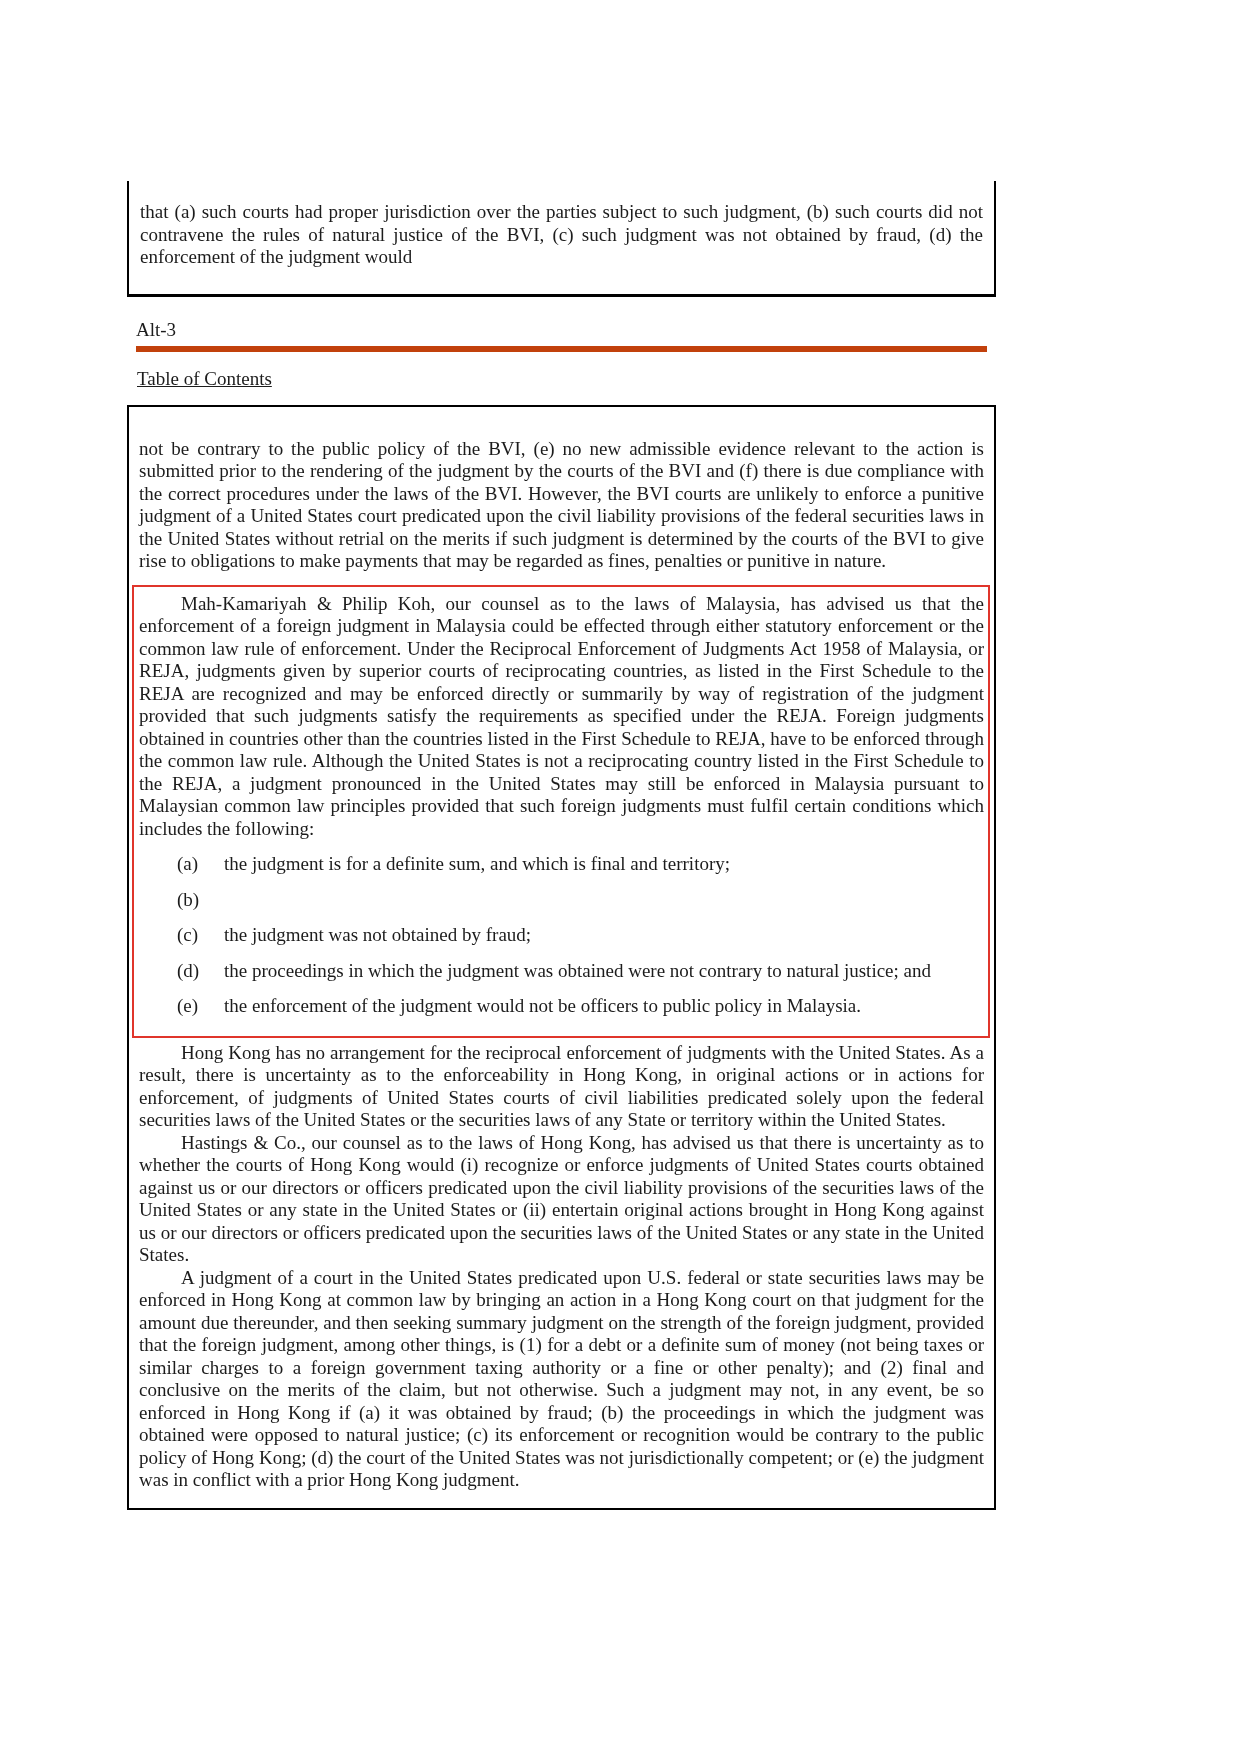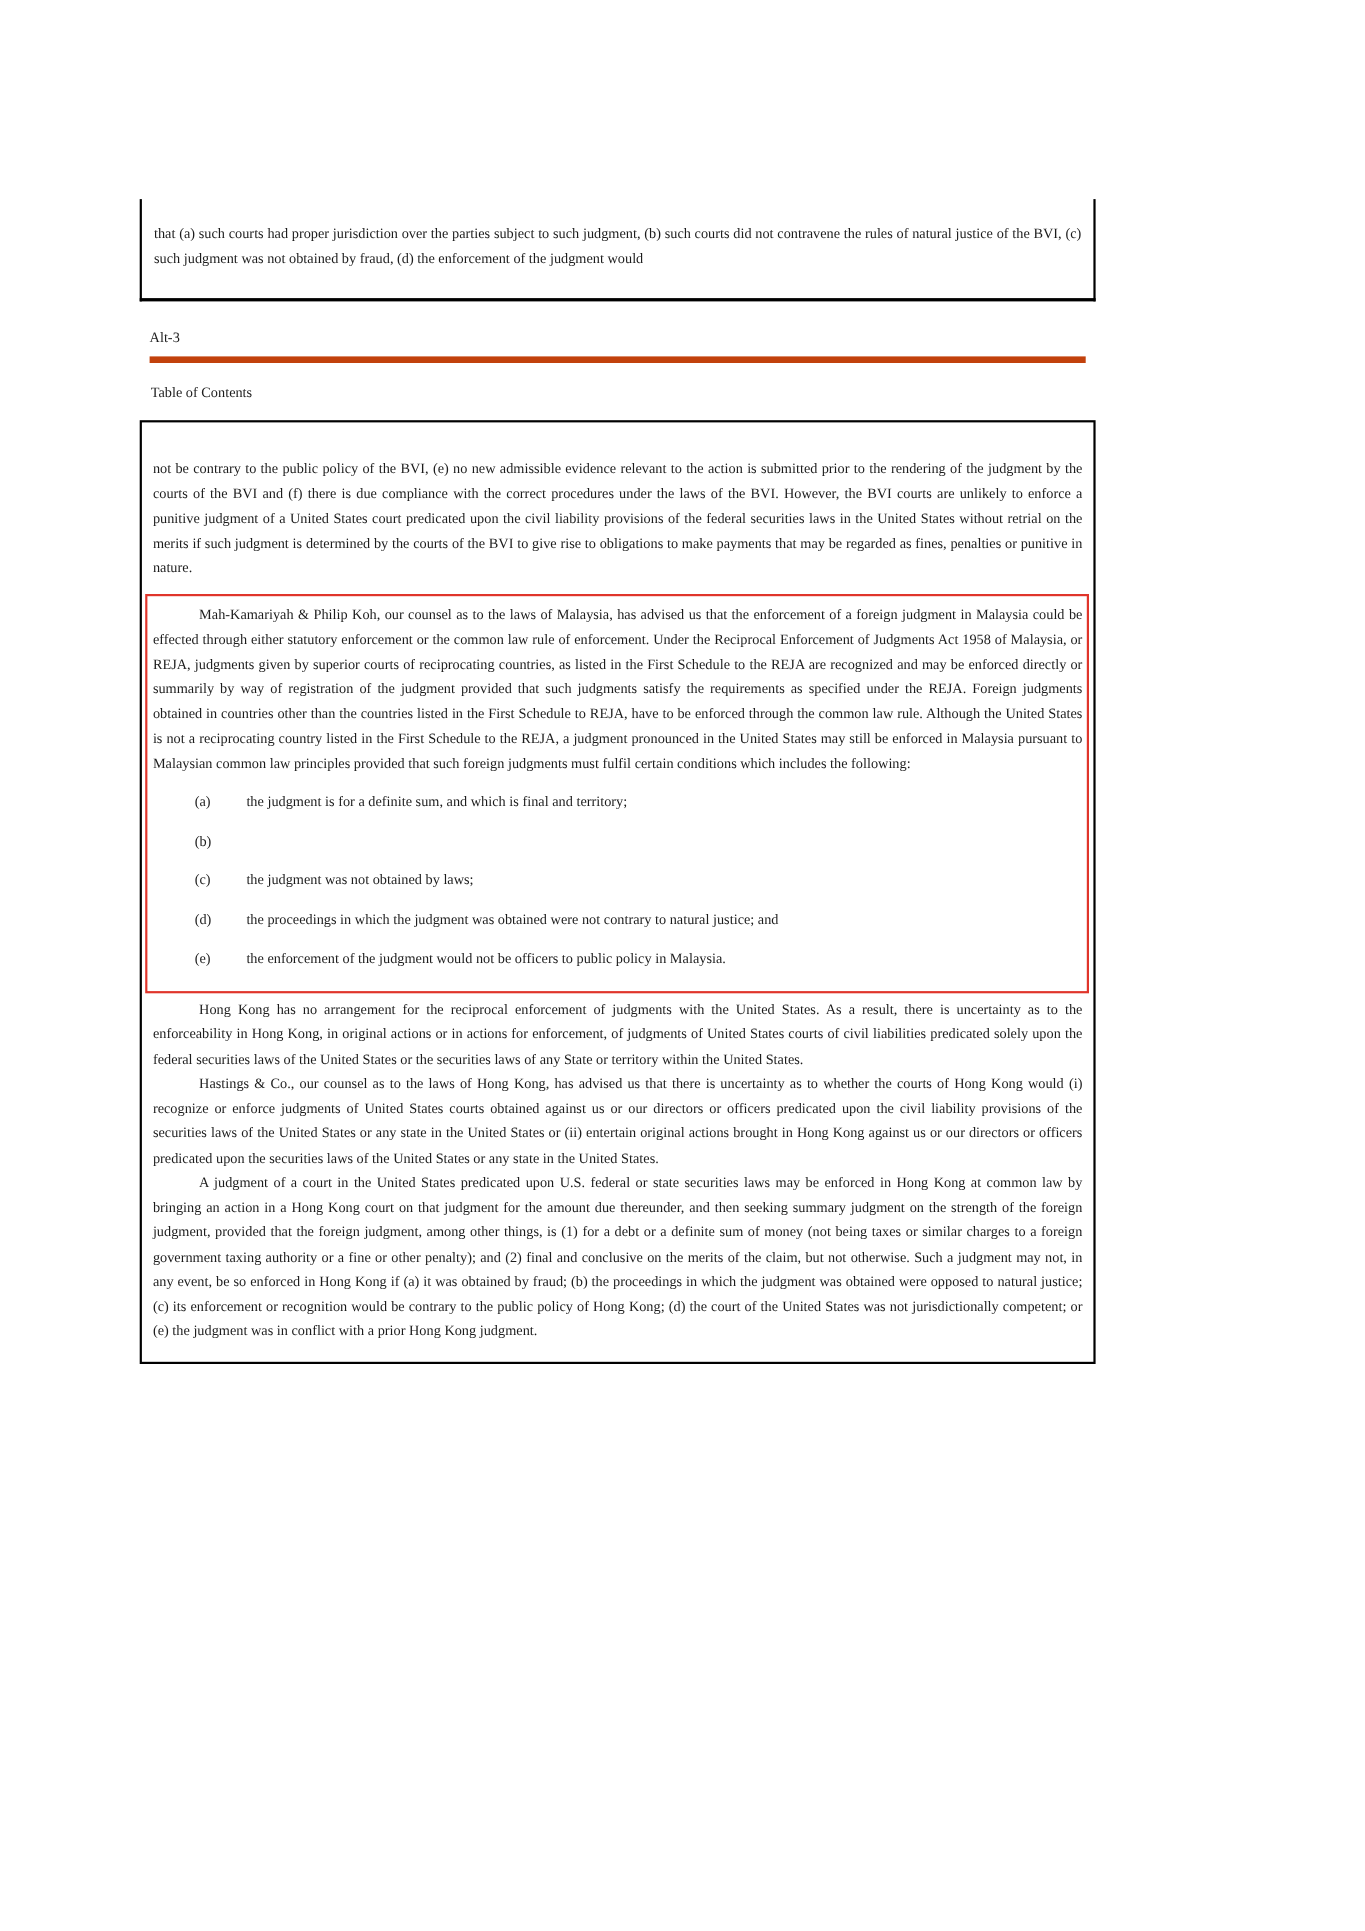--- a/index.html
+++ b/index.html
@@ -15,21 +15,21 @@
   .page {
     position: relative;
     width: 1241px;
     height: 1755px;
   }
   .content {
     position: absolute;
     left: 127px;
     top: 0;
     width: 869px;
-    font-size: 13px;
+    font-size: 19px;
     line-height: 22.5px;
   }
   .top-box {
     margin-top: 181px;
     border-left: 2px solid #000000;
     border-right: 2px solid #000000;
     border-bottom: 3px solid #000000;
     padding: 20px 11px 25px 11px;
   }
   .para {
@@ -39,20 +39,21 @@
   .indent { text-indent: 42px; }
   .page-number-wrap {
     margin: 22px 9px 0 9px;
     border-bottom: 6px solid #c2410c;
     padding-bottom: 5px;
   }
   .toc-link {
     display: inline-block;
     margin: 16px 0 0 10px;
     color: #1c1c1c;
+    text-decoration: underline;
     cursor: pointer;
   }
   .main-box {
     margin-top: 14px;
     border: 2px solid #000000;
     padding: 31px 10px 16px 10px;
   }
   .red-box {
     border: 2px solid #e0352b;
     margin: 12px -6px 4px -7px;
@@ -98,21 +99,21 @@
         <div>
           <div class="list-item">
             <span class="list-marker">(a)</span>
             <span class="list-text">the judgment is for a definite sum, and which is final and territory;</span>
           </div>
           <div class="list-item">
             <span class="list-marker">(b)</span>
           </div>
           <div class="list-item">
             <span class="list-marker">(c)</span>
-            <span class="list-text">the judgment was not obtained by laws;</span>
+            <span class="list-text">the judgment was not obtained by fraud;</span>
           </div>
           <div class="list-item">
             <span class="list-marker">(d)</span>
             <span class="list-text">the proceedings in which the judgment was obtained were not contrary to natural justice; and</span>
           </div>
           <div class="list-item">
             <span class="list-marker">(e)</span>
             <span class="list-text">the enforcement of the judgment would not be officers to public policy in Malaysia.</span>
           </div>
         </div>

